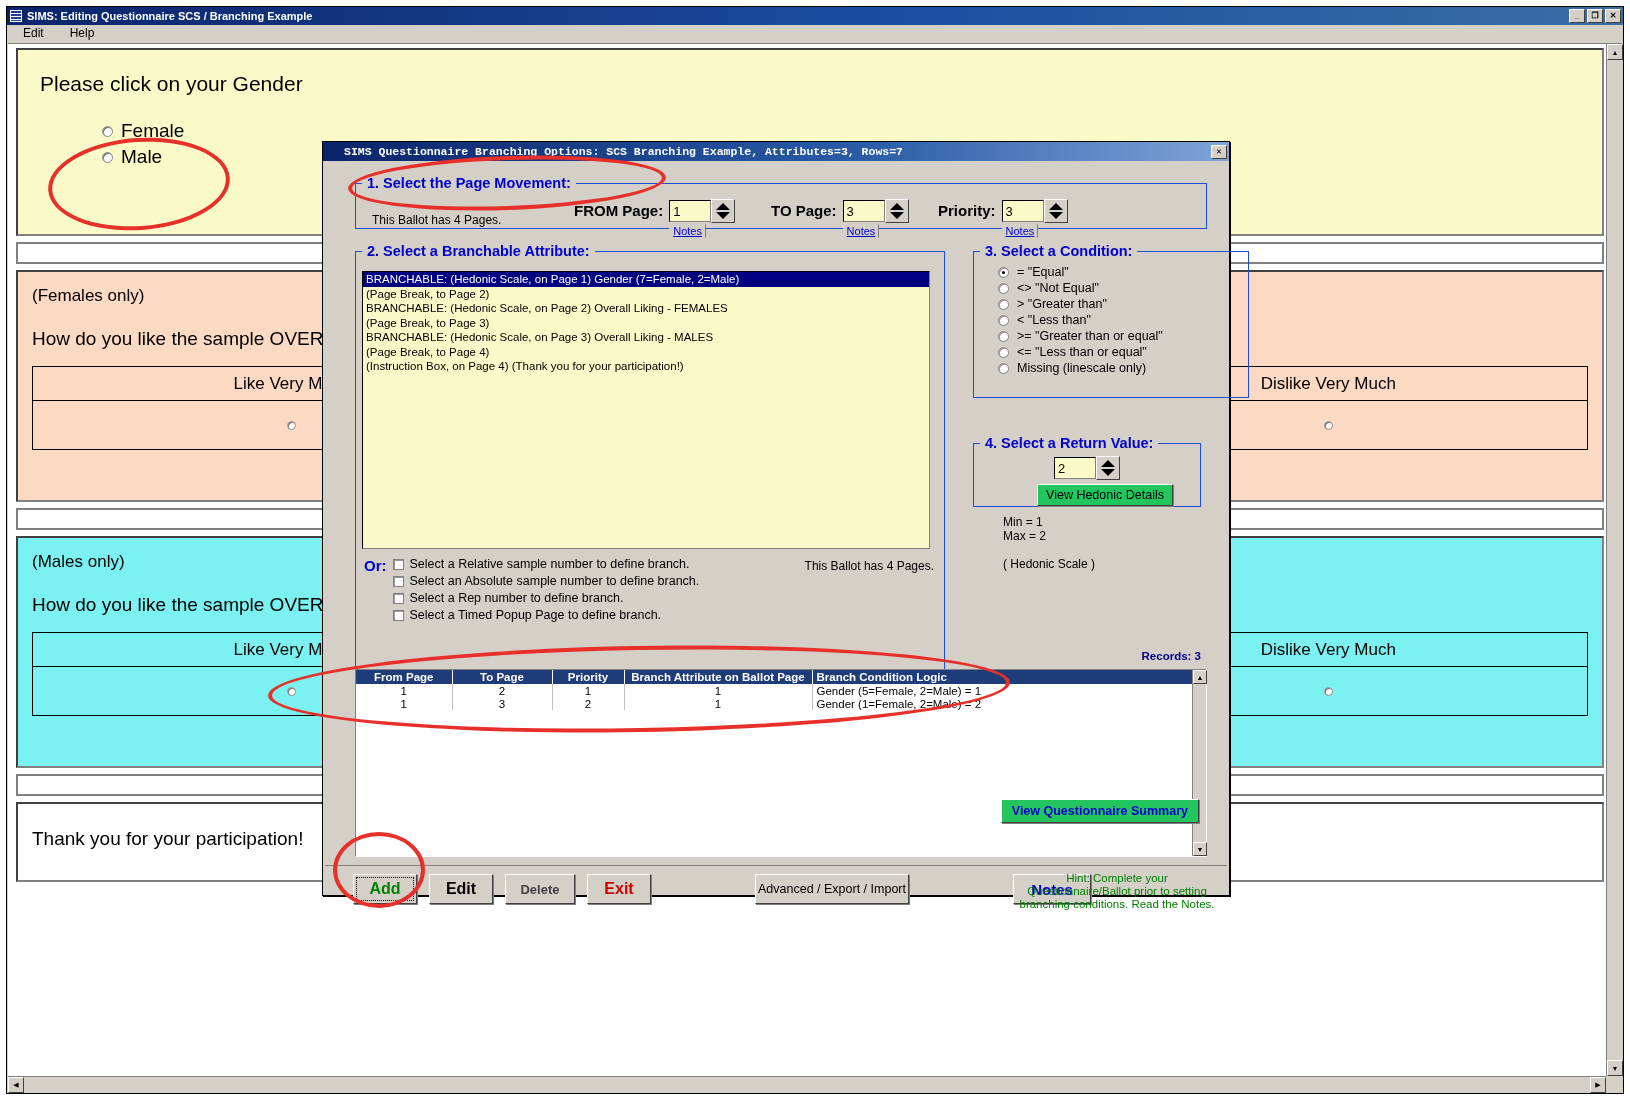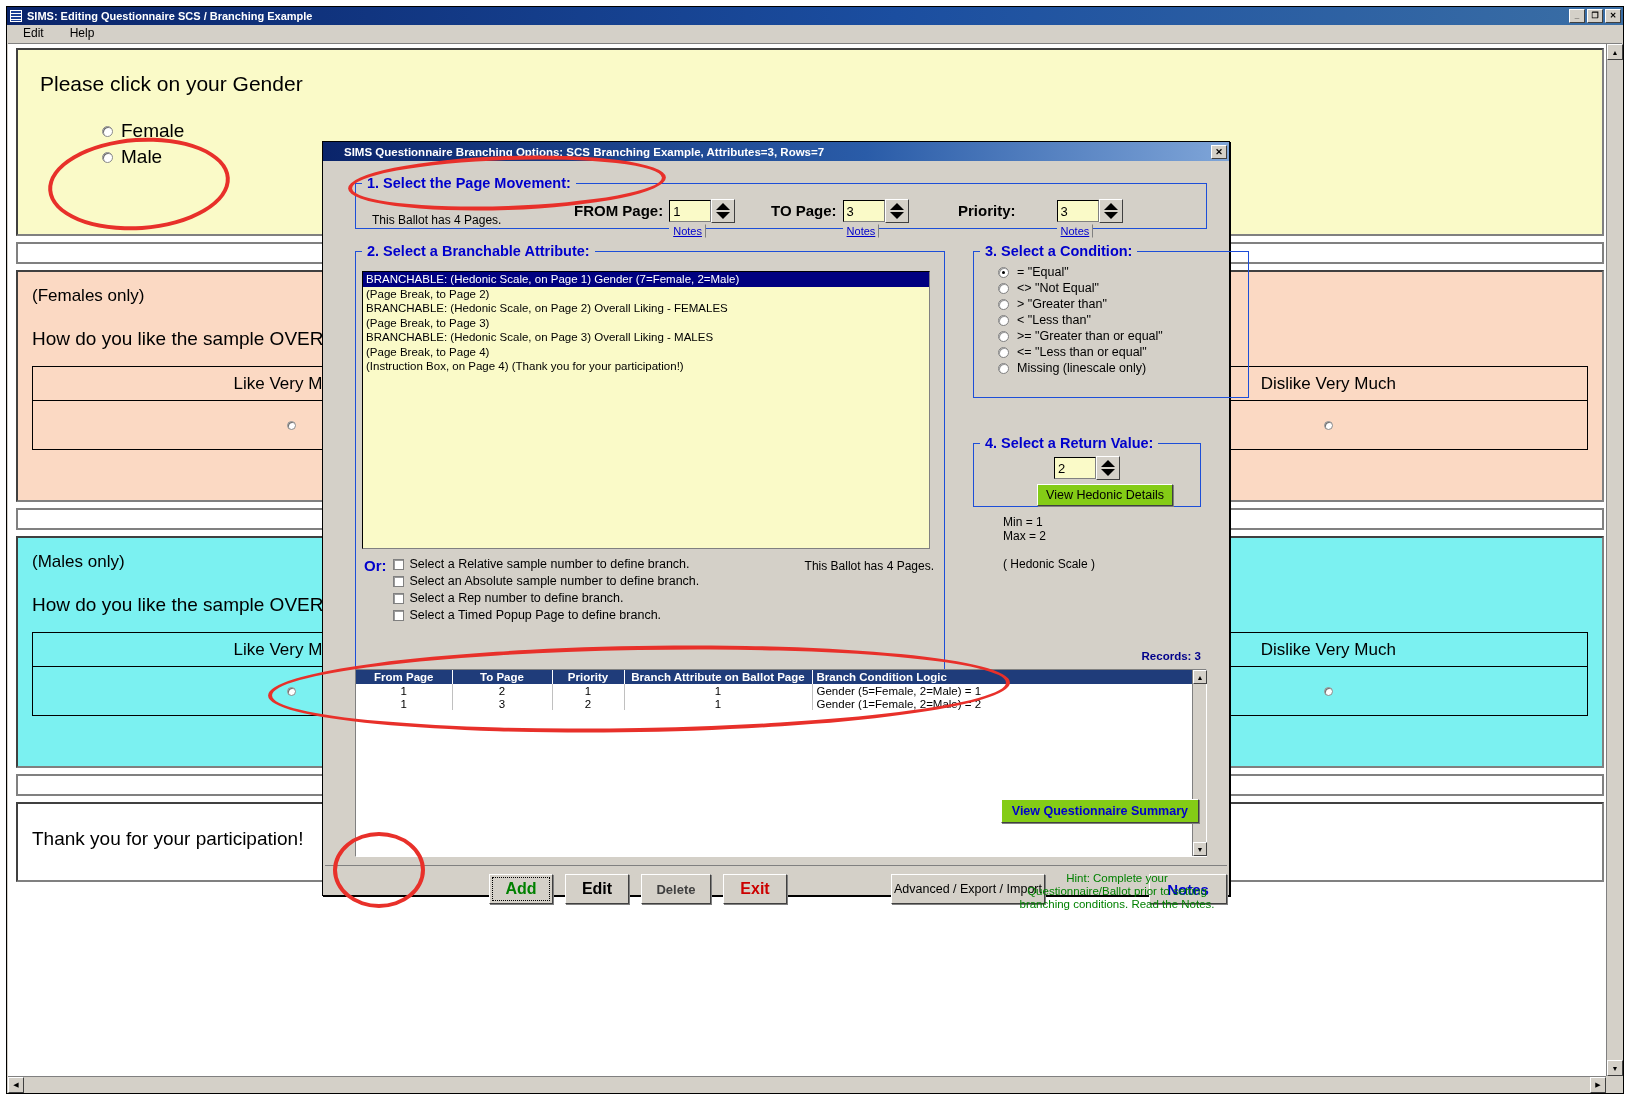--- a/index.html
+++ b/index.html
@@ -109,21 +109,21 @@
   #dlg {
     position:absolute; left:322px; top:141px; width:908px; height:755px;
     background:#d4d0c8; border:2px solid #d4d0c8;
     box-shadow:1px 1px 0 #000;
     border:1px solid #000;
   }
   #dlg-title {
     height:19px;
     background:linear-gradient(to right,#0a246a 0%,#2a5ca8 60%,#7fa5d8 100%);
     display:flex;align-items:center;padding:0 2px;color:#fff;
-    font-size:11.5px;font-weight:bold;
+    font-size:11.5px;font-weight:bold;font-family:Liberation Mono, monospace;
   }
   #dlg-title .tb-icon{width:15px;height:15px;}
   #dlg-title .tb-title{flex:1 1 auto;margin-left:4px;white-space:nowrap;}
   #dlg-close{
     width:16px;height:14px;background:#d4d0c8;border:1px solid #fff;
     border-right-color:#404040;border-bottom-color:#404040;
     font-size:9px;line-height:12px;text-align:center;color:#000;font-weight:bold;
   }
   #dlg-body { position:absolute; left:2px; right:2px; top:21px; bottom:2px; background:#d4d0c8; }
 
@@ -185,21 +185,21 @@
     margin-right:8px;flex:0 0 auto;position:relative;
   }
   .rad.on::after{
     content:"";position:absolute;left:3px;top:3px;width:3px;height:3px;
     border-radius:50%;background:#000;
   }
 
   
   #grp4 { left:648px; top:272px; width:228px; height:72px;}
   .btn {
-    background:#84cc16;border:1px solid #fff;border-right-color:#404040;
+    background:#22c55e;border:1px solid #fff;border-right-color:#404040;
     border-bottom-color:#404040; box-shadow:1px 1px 0 #808080;
     font-size:12.5px;color:#000;padding:3px 8px;white-space:nowrap;margin-left:36px;
   }
 
   
   #records-label{
     position:absolute;right:26px;top:487px;font-size:11.5px;color:#00008b;font-weight:bold;
   }
   #grid-wrap{
     position:absolute;left:30px;top:506px;width:852px;height:188px;
@@ -218,21 +218,21 @@
   table.grid td{
     text-align:center;border-right:1px solid #c0c0c0;padding:0 2px;height:13px;
     color:#000;
   }
   table.grid td.left{text-align:left;padding-left:4px;}
 
   #summary-btn{position:absolute;right:28px;top:636px;}
   #summary-btn .btn{color:#0000cc;font-weight:bold;font-size:12.5px;padding:4px 10px;}
 
   #btnbar{position:absolute;left:0;right:0;top:702px;height:50px;border-top:1px solid #808080;}
-  #btnbar .row{display:flex;align-items:flex-start;padding:8px 0 0 28px;gap:12px;justify-content:flex-end;}
+  #btnbar .row{display:flex;align-items:flex-start;padding:8px 0 0 28px;gap:12px;}
   .bigbtn{
     background:#d4d0c8;border:1px solid #fff;border-right-color:#404040;
     border-bottom-color:#404040;box-shadow:1px 1px 0 #808080;
     min-width:64px;height:30px;font-size:16px;font-weight:bold;
     display:flex;align-items:center;justify-content:center;color:#000;
   }
   .bigbtn.focus{outline:1px dotted #000;outline-offset:-4px;}
   #hint{
     position:absolute;right:10px;top:6px;width:200px;text-align:center;
     font-size:11.5px;color:#008000;line-height:13px;
@@ -390,21 +390,21 @@
             <div class="spin-input">3</div>
             <div class="spin-btns">
                 <i class="up"></i>
                 <i class="dn"></i>
               </div>
           </div>
           <span class="notes-link" style="margin-top:1px;">Notes</span>
         </div>
       </div>
 
-      <div style="position:absolute;left:602px;top:8px;display:flex;align-items:flex-start;gap:35px;">
+      <div style="position:absolute;left:582px;top:8px;display:flex;align-items:flex-start;">
         <span class="fld-label" style="line-height:24px;">Priority:</span>
         <div style="display:flex;flex-direction:column;align-items:flex-start;">
           <div class="spin-wrap">
             <div class="spin-input">3</div>
             <div class="spin-btns">
                 <i class="up"></i>
                 <i class="dn"></i>
               </div>
           </div>
           <span class="notes-link" style="margin-top:1px;">Notes</span>

